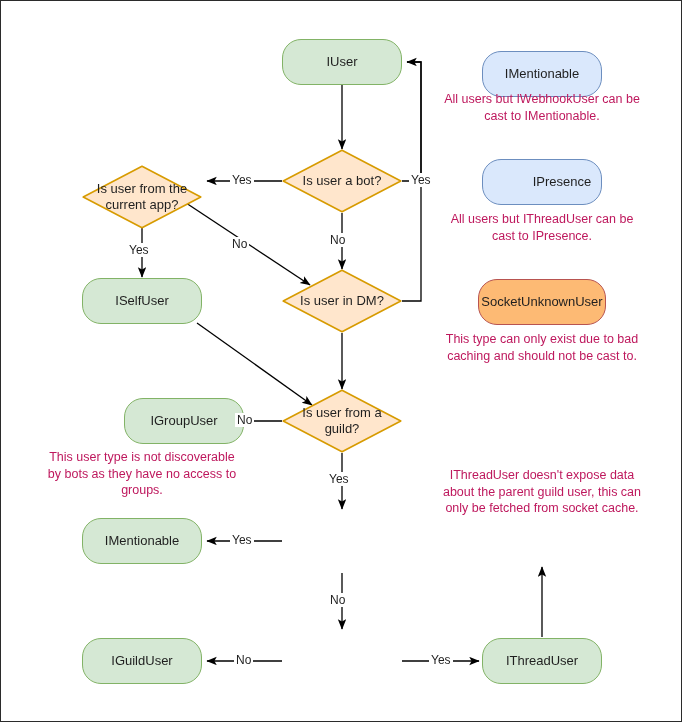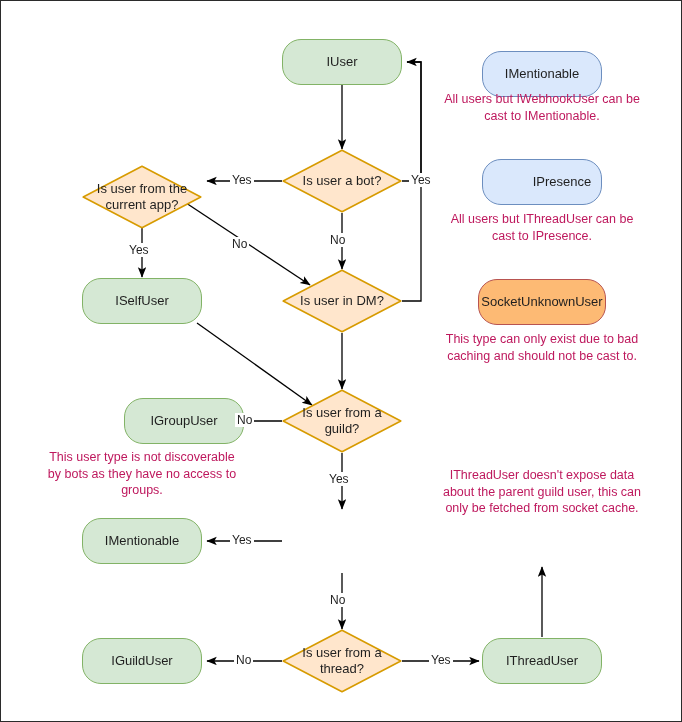--- a/index.html
+++ b/index.html
@@ -161,26 +161,20 @@
   </div>
 
   <div class="diamond-wrap" style="left:281px; top:388px; width:120px; height:64px;">
     <svg class="diamond-shape" viewBox="0 0 120 64" preserveAspectRatio="none">
       <polygon points="60,1.2 118.8,32 60,62.8 1.2,32" fill="#ffe6cc" stroke="#d79b00" stroke-width="1.6" stroke-linejoin="round"></polygon>
     </svg>
     <div class="diamond-label">Is user from a guild?</div>
   </div>
 
 
-  <div class="diamond-wrap" style="left:281px; top:628px; width:120px; height:64px;">
-    <svg class="diamond-shape" viewBox="0 0 120 64" preserveAspectRatio="none">
-      <polygon points="60,1.2 118.8,32 60,62.8 1.2,32" fill="#ffe6cc" stroke="#d79b00" stroke-width="1.6" stroke-linejoin="round"></polygon>
-    </svg>
-    <div class="diamond-label">Is user from a thread?</div>
-  </div>
 
   <div class="diamond-wrap" style="left:81px; top:164px; width:120px; height:64px;">
     <svg class="diamond-shape" viewBox="0 0 120 64" preserveAspectRatio="none">
       <polygon points="60,1.2 118.8,32 60,62.8 1.2,32" fill="#ffe6cc" stroke="#d79b00" stroke-width="1.6" stroke-linejoin="round"></polygon>
     </svg>
     <div class="diamond-label">Is user from the current app?</div>
   </div>
 
   <div class="node rect green" style="left:81px; top:277px; width:120px; height:46px;">
     <span>ISelfUser</span>

